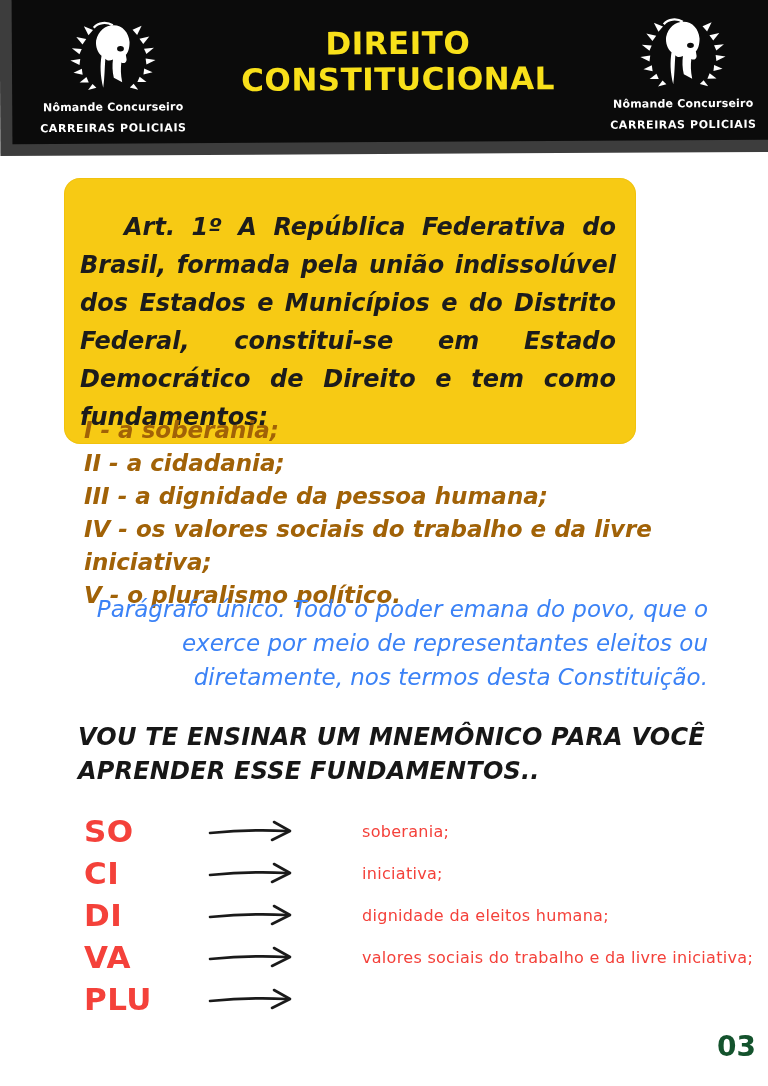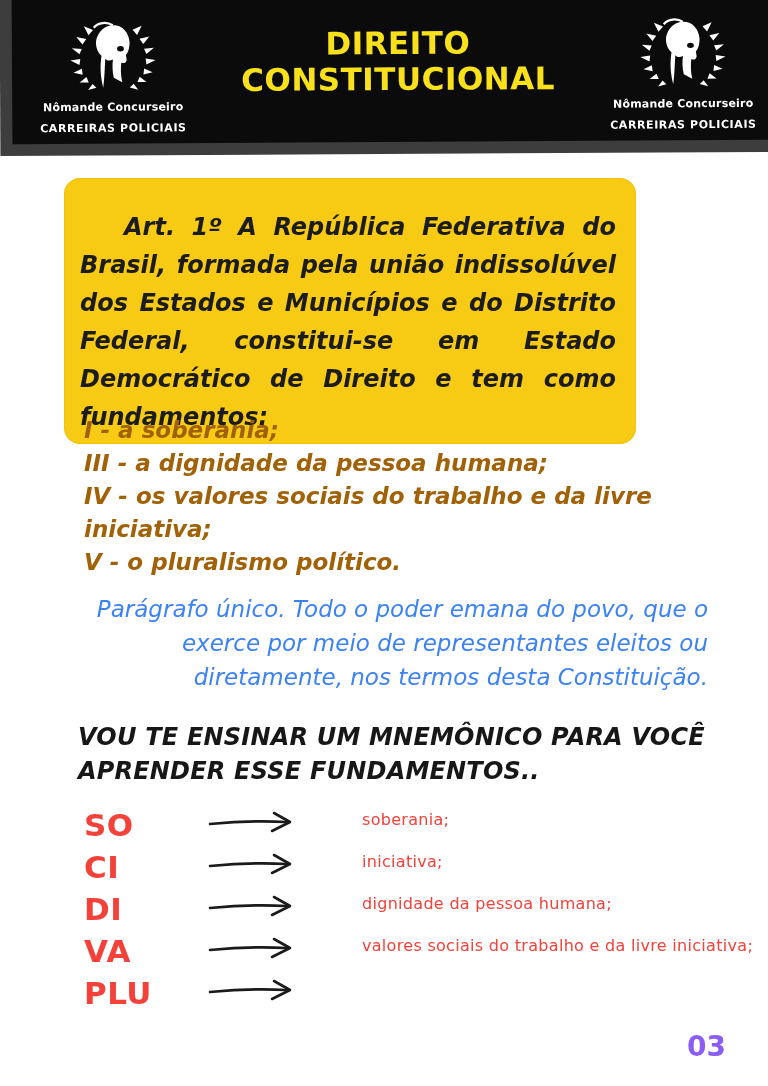--- a/index.html
+++ b/index.html
@@ -50,31 +50,31 @@
     color:#3b82f6;font-style:italic;font-weight:normal;
     font-size:23px;line-height:34px;text-indent:7px;text-align:right;
   }
   .mnemonic-intro{
     position:absolute;left:78px;top:720px;width:650px;margin:0;
     color:#171717;font-style:italic;font-weight:bold;
     font-size:24px;line-height:34px;letter-spacing:.2px;
   }
   
   .mnemonic{position:absolute;left:84px;top:810px;width:640px;}
-  .mnemo-row{display:flex;align-items:flex-start;height:42px;gap:48px;}
+  .mnemo-row{display:flex;align-items:center;height:42px;gap:48px;}
   .mnemo-abbr{
     width:76px;flex:0 0 76px;color:#f4413a;font-weight:bold;
     font-size:31px;line-height:1;letter-spacing:.5px;
   }
   .mnemo-arrow{flex:0 0 96px;width:96px;height:24px;margin-right:10px;}
   .mnemo-meaning{color:#f4413a;font-weight:normal;font-size:16px;letter-spacing:.3px;white-space:nowrap;}
   
   .page-number{
-    position:absolute;right:42px;top:1030px;
-    color:#8b5cf6;font-weight:bold;font-size:28px;
+    position:absolute;right:12px;top:1030px;
+    color:#14532d;font-weight:bold;font-size:28px;
   }
 </style>
 </head>
 <body>
 
 <div class="header-wrap">
   <div class="header-edge"></div>
   <div class="header-bar">
 
     <div class="logo">
@@ -144,20 +144,21 @@
 
   </div>
 </div>
 
 <div class="article-box">
   <p>Art. 1º A República Federativa do Brasil, formada pela união indissolúvel dos Estados e Municípios e do Distrito Federal, constitui-se em Estado Democrático de Direito e tem como fundamentos:</p>
 </div>
 
 <ul class="fundamentos">
   <li>I - a soberania;</li>
+  <li>II - a cidadania;</li>
   <li>III - a dignidade da pessoa humana;</li>
   <li>IV - os valores sociais do trabalho e da livre iniciativa;</li>
   <li>V - o pluralismo político.</li>
 </ul>
 
 <p class="paragrafo">Parágrafo único. Todo o poder emana do povo, que o exerce por meio de representantes eleitos ou diretamente, nos termos desta Constituição.</p>
 
 <p class="mnemonic-intro">VOU TE ENSINAR UM MNEMÔNICO PARA VOCÊ APRENDER ESSE FUNDAMENTOS..</p>
 
 <div class="mnemonic">
@@ -179,21 +180,21 @@
     </svg>
     <span class="mnemo-meaning">iniciativa;</span>
   </div>
 
   <div class="mnemo-row">
     <span class="mnemo-abbr">DI</span>
     <svg class="mnemo-arrow" viewBox="0 0 96 24" aria-hidden="true">
       <path d="M2 14 Q44 10 78 12" fill="none" stroke="#1a1a1a" stroke-width="2.6" stroke-linecap="round"></path>
       <path d="M66 3 L82 12 L64 21" fill="none" stroke="#1a1a1a" stroke-width="2.6" stroke-linecap="round" stroke-linejoin="round"></path>
     </svg>
-    <span class="mnemo-meaning">dignidade da pessoa humana;</span>
+    <span class="mnemo-meaning">dignidade da eleitos humana;</span>
   </div>
 
   <div class="mnemo-row">
     <span class="mnemo-abbr">VA</span>
     <svg class="mnemo-arrow" viewBox="0 0 96 24" aria-hidden="true">
       <path d="M2 14 Q44 10 78 12" fill="none" stroke="#1a1a1a" stroke-width="2.6" stroke-linecap="round"></path>
       <path d="M66 3 L82 12 L64 21" fill="none" stroke="#1a1a1a" stroke-width="2.6" stroke-linecap="round" stroke-linejoin="round"></path>
     </svg>
     <span class="mnemo-meaning">valores sociais do trabalho e da livre iniciativa;</span>
   </div>

